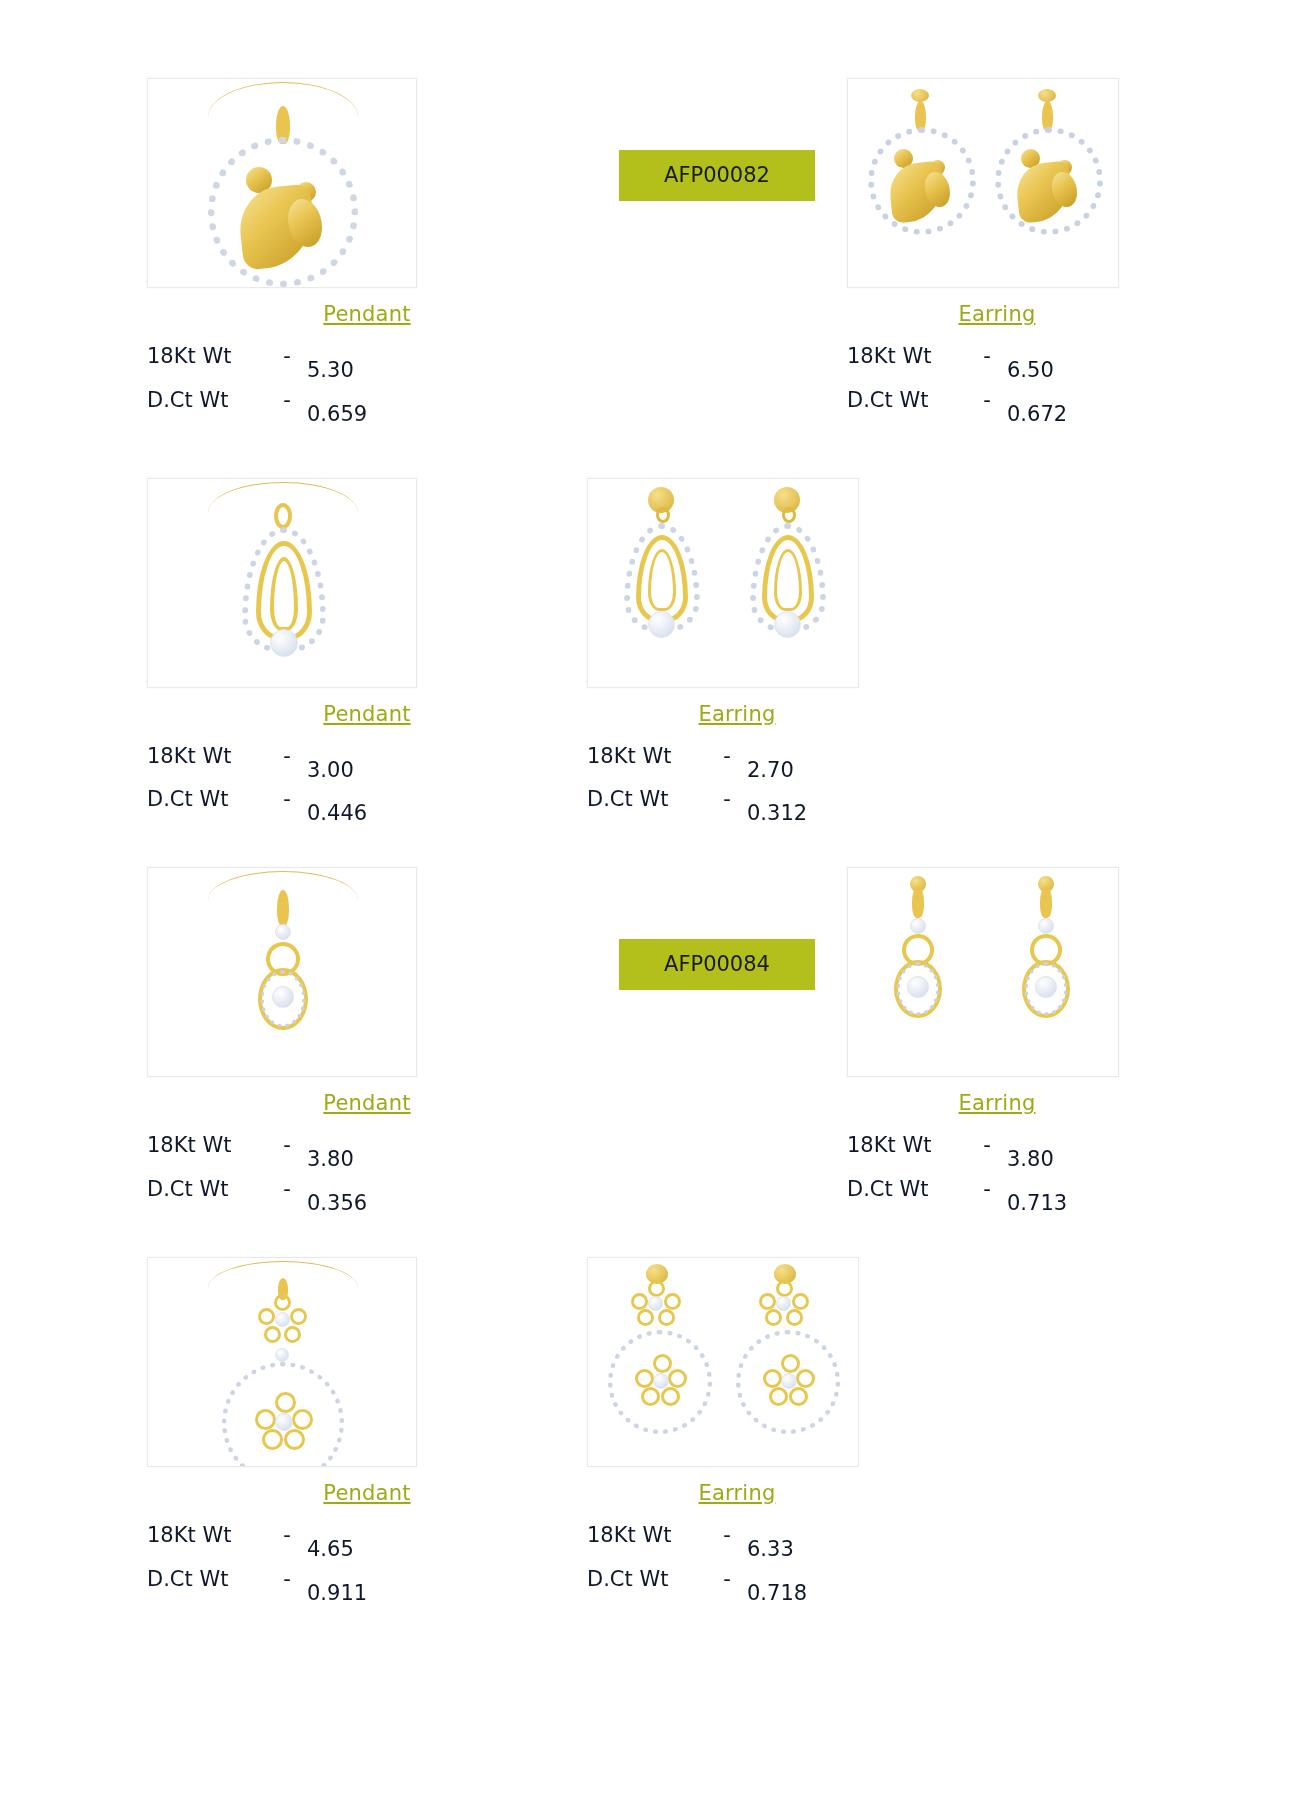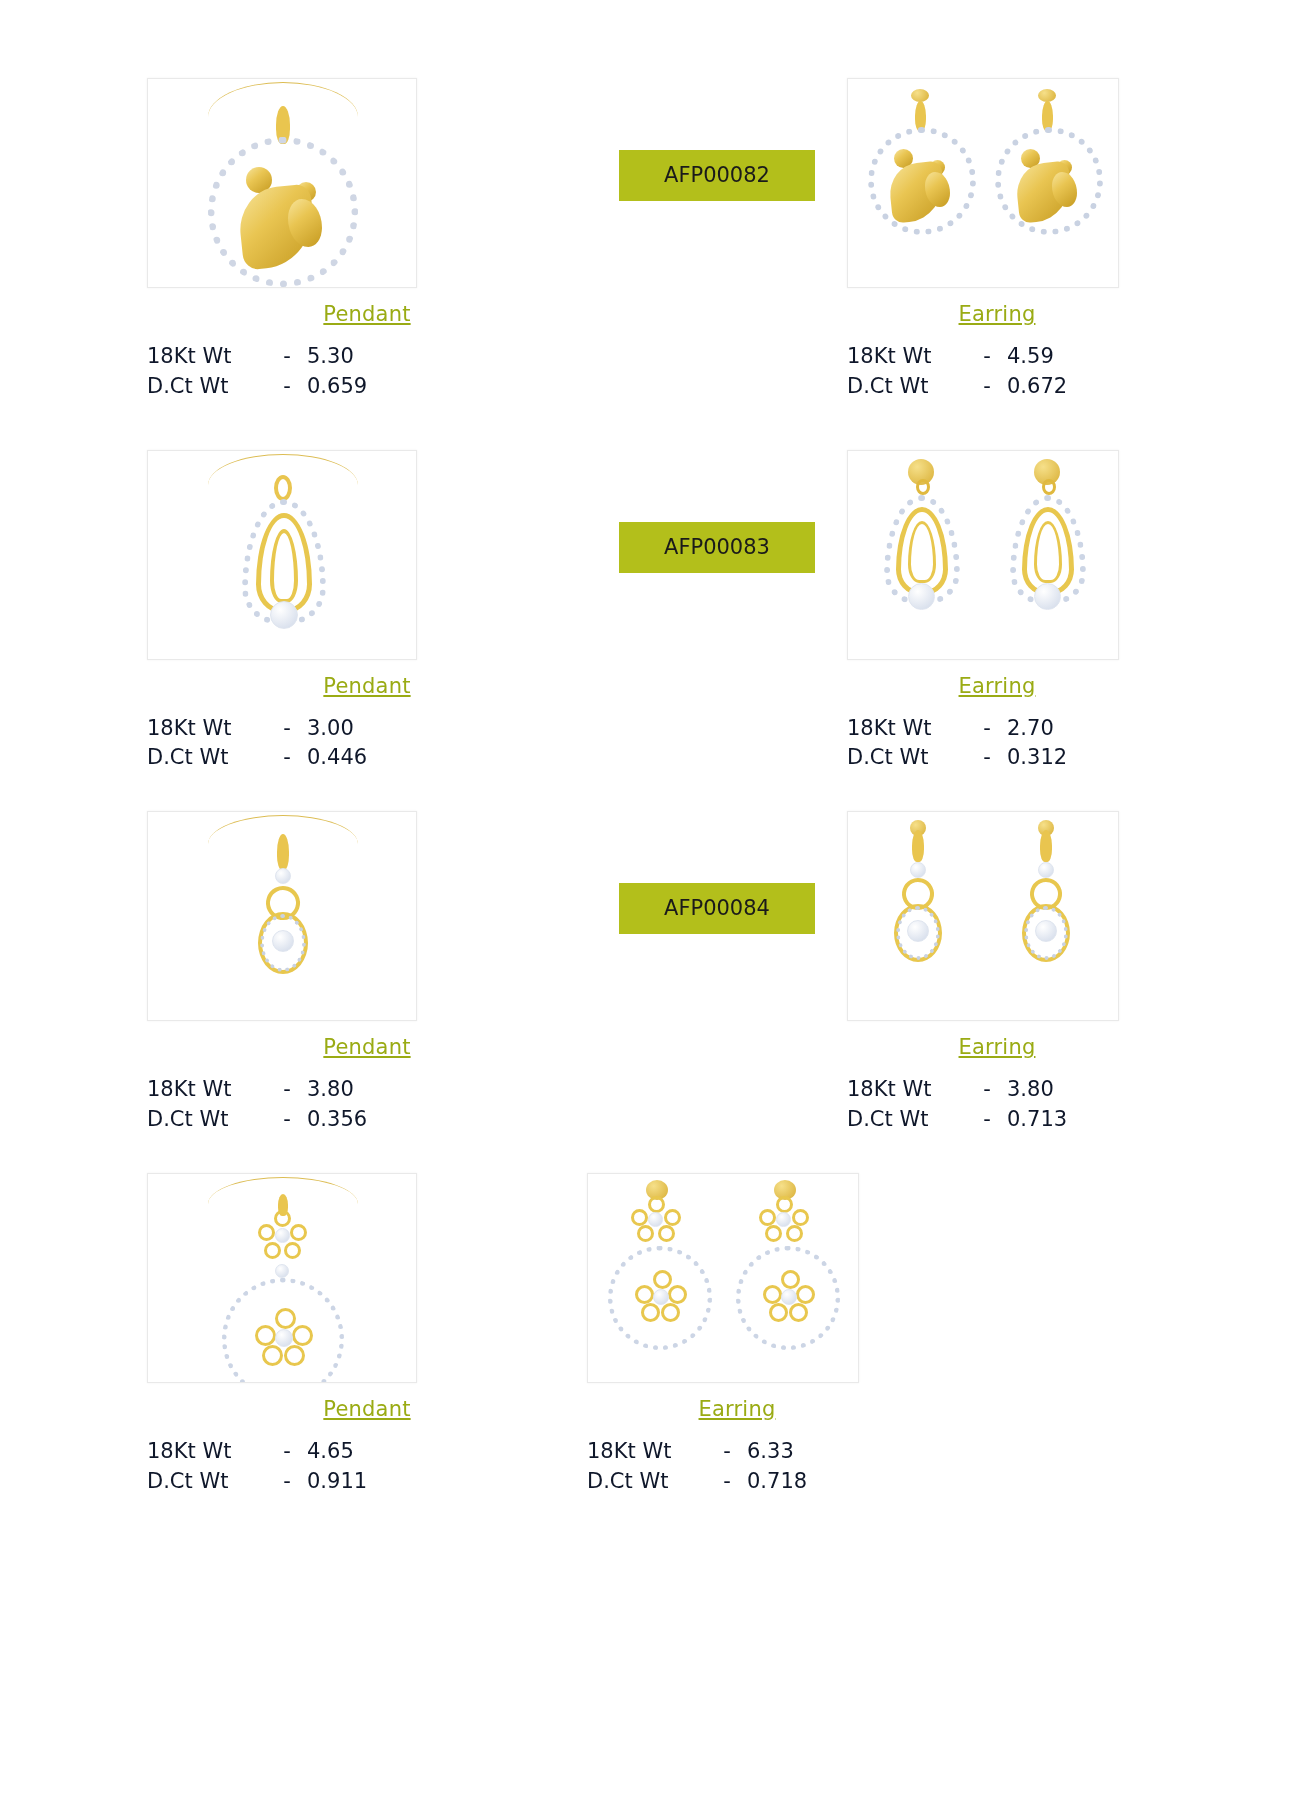--- a/index.html
+++ b/index.html
@@ -58,21 +58,21 @@
     font-size: 21px;
     line-height: 1.42;
     color: #0f172a;
   }
   .spec-line {
     display: flex;
     white-space: pre;
   }
   .spec-label { width: 120px; display: inline-block; }
   .spec-dash  { width: 40px;  display: inline-block; text-align: center; }
-  .spec-val   { display: inline-block; }
+  .spec-val   { display: inline-block; margin-top: 14px; }
 
   .code-badge {
     background: #b3bf1b;
     color: #1a1a1a;
     font-size: 21px;
     text-align: center;
     padding: 13px 0 14px 0;
     width: 196px;
   }
 
@@ -179,21 +179,21 @@
         <div class="jw mom" style="left:173px;top:70px;width:19px;height:19px;border-radius:50%;"></div>
         <div class="jw mom" style="left:209px;top:81px;width:15px;height:15px;border-radius:50%;"></div>
         <div class="jw mom" style="left:169px;top:84px;width:54px;height:58px;border-radius:55% 20% 70% 20%;transform:rotate(-6deg);"></div>
         <div class="jw mom" style="left:204px;top:93px;width:25px;height:35px;border-radius:40% 60% 40% 60%;"></div>
       </div>
       <div class="caption">Earring</div>
       <div class="specs">
         <div class="spec-line">
           <span class="spec-label">18Kt Wt</span>
           <span class="spec-dash">-</span>
-          <span class="spec-val">4.59</span>
+          <span class="spec-val">6.50</span>
         </div>
         <div class="spec-line">
           <span class="spec-label">D.Ct Wt</span>
           <span class="spec-dash">-</span>
           <span class="spec-val">0.672</span>
         </div>
       </div>
     </div>
   </div>
 
@@ -215,23 +215,20 @@
           <span class="spec-val">3.00</span>
         </div>
         <div class="spec-line">
           <span class="spec-label">D.Ct Wt</span>
           <span class="spec-dash">-</span>
           <span class="spec-val">0.446</span>
         </div>
       </div>
     </div>
 
-    <div class="col col-mid" style="padding-top:72px;">
-      <div class="code-badge">AFP00083</div>
-    </div>
 
     <div class="col col-right">
       <div class="photo photo-earring">
 
         <div class="jw stud" style="left:60px;top:8px;width:26px;height:26px;"></div>
         <div class="jw" style="left:68px;top:28px;width:14px;height:16px;border:3px solid #e0b93f;border-radius:50%;box-sizing:border-box;"></div>
         <div class="jw drop-dia" style="left:36px;top:44px;width:76px;height:110px;"></div>
         <div class="jw drop-outline" style="left:48px;top:56px;width:52px;height:88px;"></div>
         <div class="jw" style="left:60px;top:70px;width:28px;height:62px;border:3px solid #e8c74e;border-radius:50% 50% 40% 40%/70% 70% 30% 30%;box-sizing:border-box;"></div>
         <div class="jw dia-dot" style="left:60px;top:132px;width:27px;height:27px;"></div>

